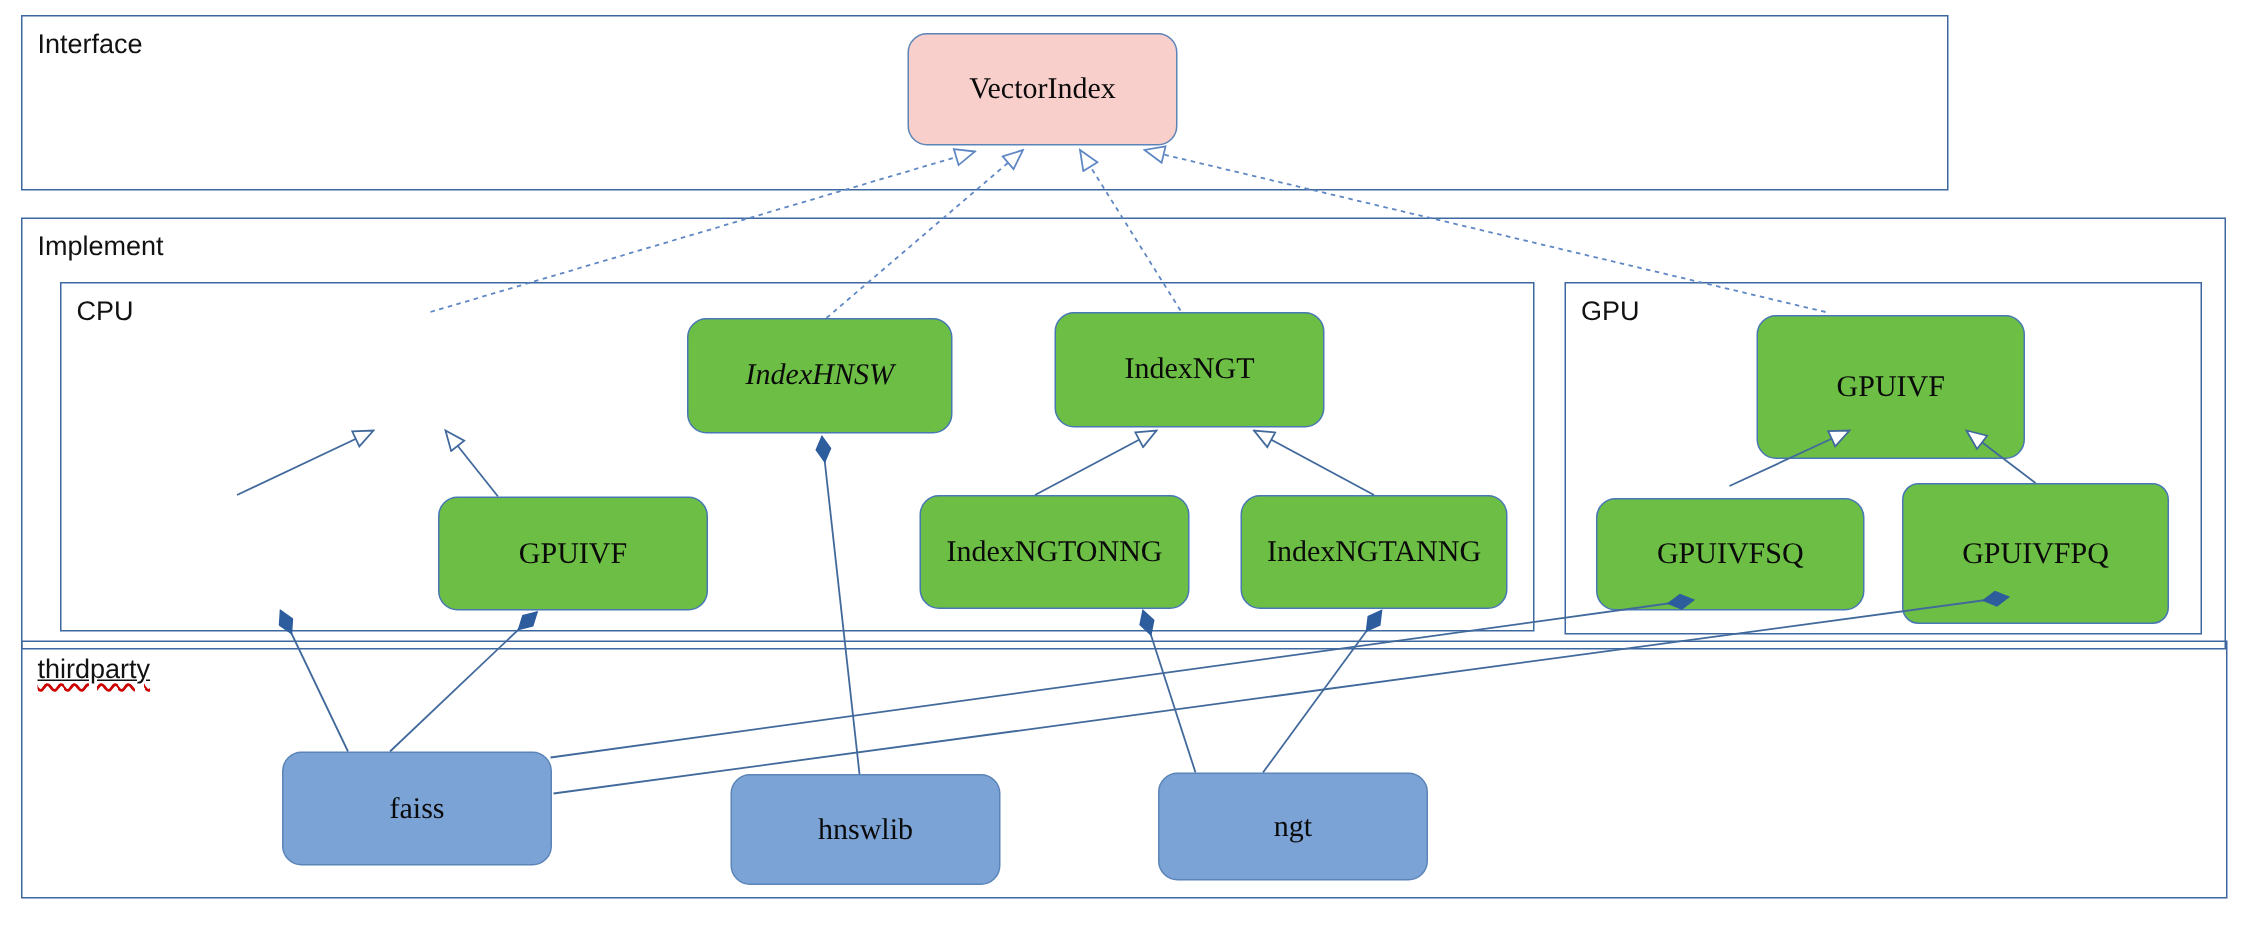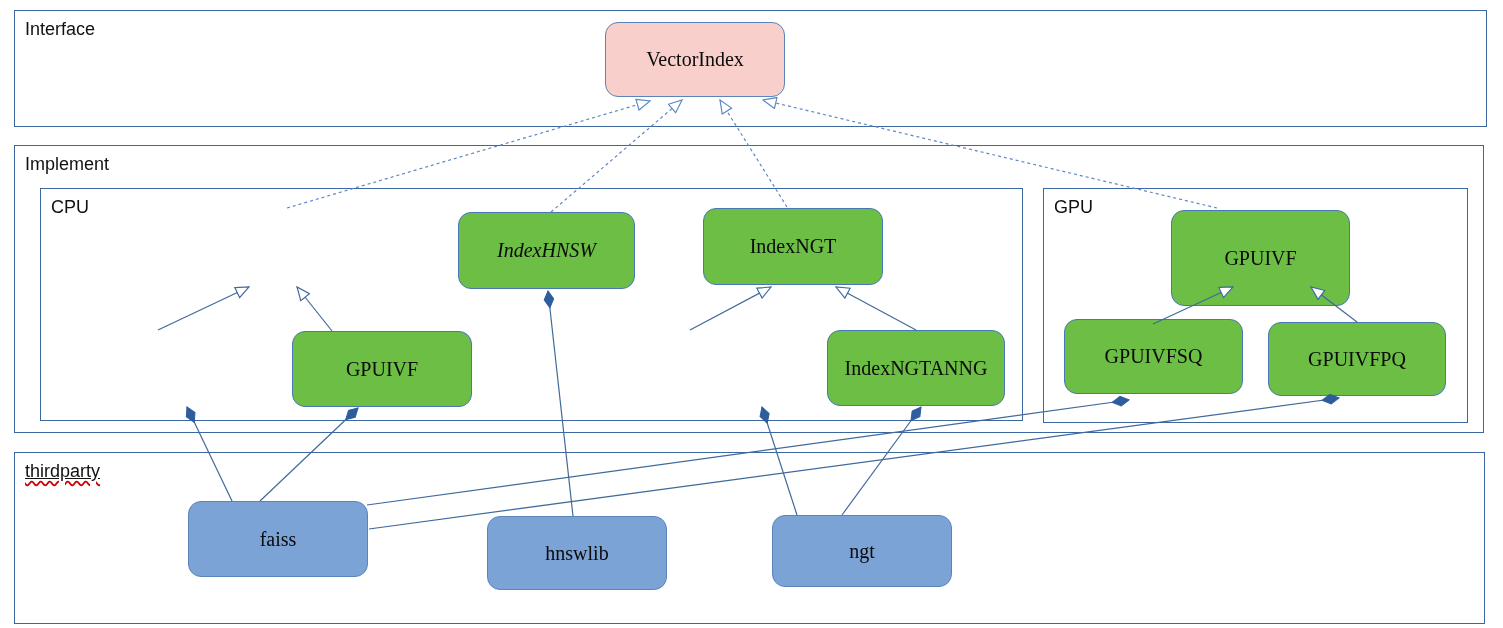--- a/index.html
+++ b/index.html
@@ -92,57 +92,60 @@
       <line x1="1153" y1="324" x2="1233" y2="287" stroke="#41699c" stroke-width="1.2" marker-end="url(#m-tri)"></line>
       <line x1="1357" y1="322" x2="1311" y2="287" stroke="#41699c" stroke-width="1.2" marker-end="url(#m-tri)"></line>
       <line x1="232" y1="501" x2="187" y2="407" stroke="#41699c" stroke-width="1.2" marker-end="url(#m-dia)"></line>
       <line x1="260" y1="501" x2="358" y2="408" stroke="#41699c" stroke-width="1.2" marker-end="url(#m-dia)"></line>
       <line x1="573" y1="516" x2="548" y2="291" stroke="#41699c" stroke-width="1.2" marker-end="url(#m-dia)"></line>
       <line x1="797" y1="515" x2="762" y2="407" stroke="#41699c" stroke-width="1.2" marker-end="url(#m-dia)"></line>
       <line x1="842" y1="515" x2="921" y2="407" stroke="#41699c" stroke-width="1.2" marker-end="url(#m-dia)"></line>
       <line x1="367" y1="505" x2="1129" y2="400" stroke="#41699c" stroke-width="1.2" marker-end="url(#m-dia)"></line>
       <line x1="369" y1="529" x2="1339" y2="398" stroke="#41699c" stroke-width="1.2" marker-end="url(#m-dia)"></line>
     </svg>
-<div class="container-box" style="left: 14px; top: 10px; width: 1473px; height: 117px;">
+<div class="container-box" style="left: 14px; top: 10px; width: 1285px; height: 117px;">
       <div class="container-label">Interface</div>
     </div>
     <div class="container-box" style="left: 14px; top: 145px; width: 1470px; height: 288px;">
       <div class="container-label">Implement</div>
     </div>
     <div class="container-box" style="left: 40px; top: 188px; width: 983px; height: 233px;">
       <div class="container-label">CPU</div>
     </div>
     <div class="container-box" style="left: 1043px; top: 188px; width: 425px; height: 235px;">
       <div class="container-label">GPU</div>
     </div>
-    <div class="container-box" style="left: 14px; top: 452px; width: 1471px; height: 172px;">
+    <div class="container-box" style="left: 14px; top: 427px; width: 1471px; height: 172px;">
       <div class="container-label underlined"><span class="u1"><span class="u2">thirdparty</span></span></div>
     </div>
     <div class="node iface" style="left: 605px; top: 22px; width: 180px; height: 75px;">
       <span>VectorIndex</span>
     </div>
     <div class="node impl" style="left: 458px; top: 212px; width: 177px; height: 77px; font-style: italic;">
       <span>IndexHNSW</span>
     </div>
     <div class="node impl" style="left: 703px; top: 208px; width: 180px; height: 77px;">
       <span>IndexNGT</span>
     </div>
     <div class="node impl" style="left: 1171px; top: 210px; width: 179px; height: 96px;">
       <span>GPUIVF</span>
     </div>
     <div class="node impl" style="left: 292px; top: 331px; width: 180px; height: 76px;">
       <span>GPUIVF</span>
     </div>
+    <div class="node impl" style="left: 613px; top: 330px; width: 180px; height: 76px;">
+      <span>IndexNGTONNG</span>
+    </div>
     <div class="node impl" style="left: 827px; top: 330px; width: 178px; height: 76px;">
       <span>IndexNGTANNG</span>
     </div>
-    <div class="node impl" style="left: 1064px; top: 319px; width: 179px; height: 75px;">
+    <div class="node impl" style="left: 1064px; top: 332px; width: 179px; height: 75px;">
       <span>GPUIVFSQ</span>
     </div>
-    <div class="node impl" style="left: 1268px; top: 322px; width: 178px; height: 74px;">
+    <div class="node impl" style="left: 1268px; top: 322px; width: 178px; height: 94px; border-radius: 11px;">
       <span>GPUIVFPQ</span>
     </div>
     <div class="node third" style="left: 188px; top: 501px; width: 180px; height: 76px;">
       <span>faiss</span>
     </div>
     <div class="node third" style="left: 487px; top: 516px; width: 180px; height: 74px;">
       <span>hnswlib</span>
     </div>
     <div class="node third" style="left: 772px; top: 515px; width: 180px; height: 72px;">
       <span>ngt</span>

